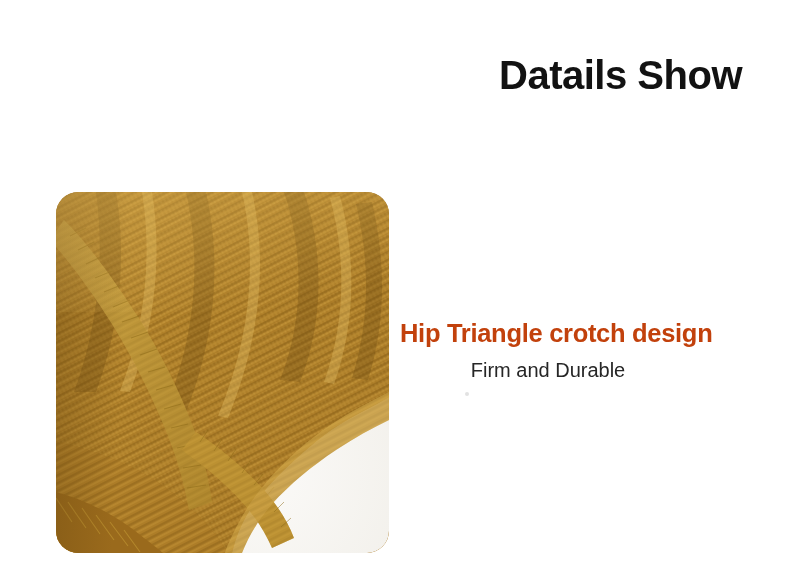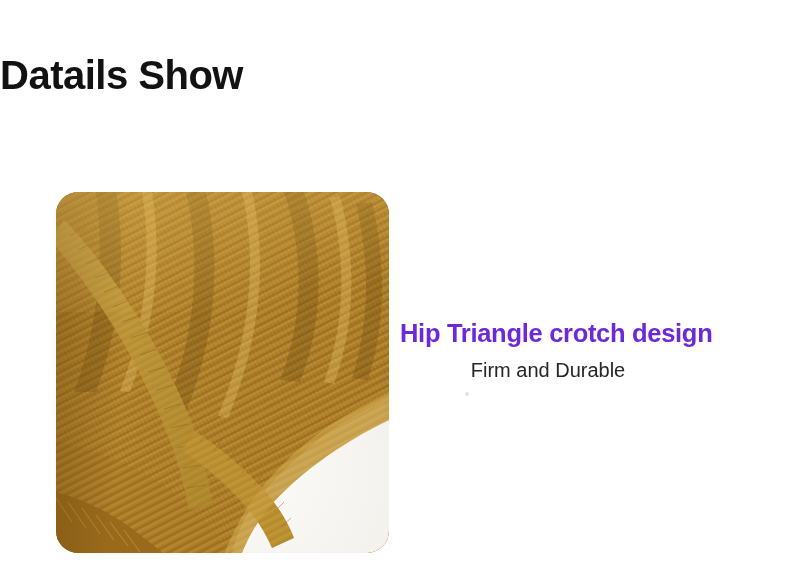--- a/index.html
+++ b/index.html
@@ -23,21 +23,21 @@
     inset: 0;
     background: #ffffff;
   }
 
   
   .page-title {
     position: absolute;
     left: 0;
     top: 53px;
     width: 742px;
-    text-align: left;
+    text-align: right;
     font-size: 40px;
     font-weight: bold;
     letter-spacing: -0.5px;
     color: #121212;
     line-height: 1.1;
     white-space: nowrap;
   }
 
   
   .photo-panel {
@@ -59,21 +59,21 @@
   
   .feature-block {
     position: absolute;
     left: 400px;
     top: 318px;
     width: 400px;
   }
   .feature-heading {
     font-size: 25.5px;
     font-weight: bold;
-    color: #6d28d9;
+    color: #c2410c;
     letter-spacing: -0.3px;
     line-height: 1.2;
     white-space: nowrap;
   }
   .feature-sub {
     margin-top: 9px;
     font-size: 20px;
     font-weight: normal;
     color: #262626;
     text-align: center;

